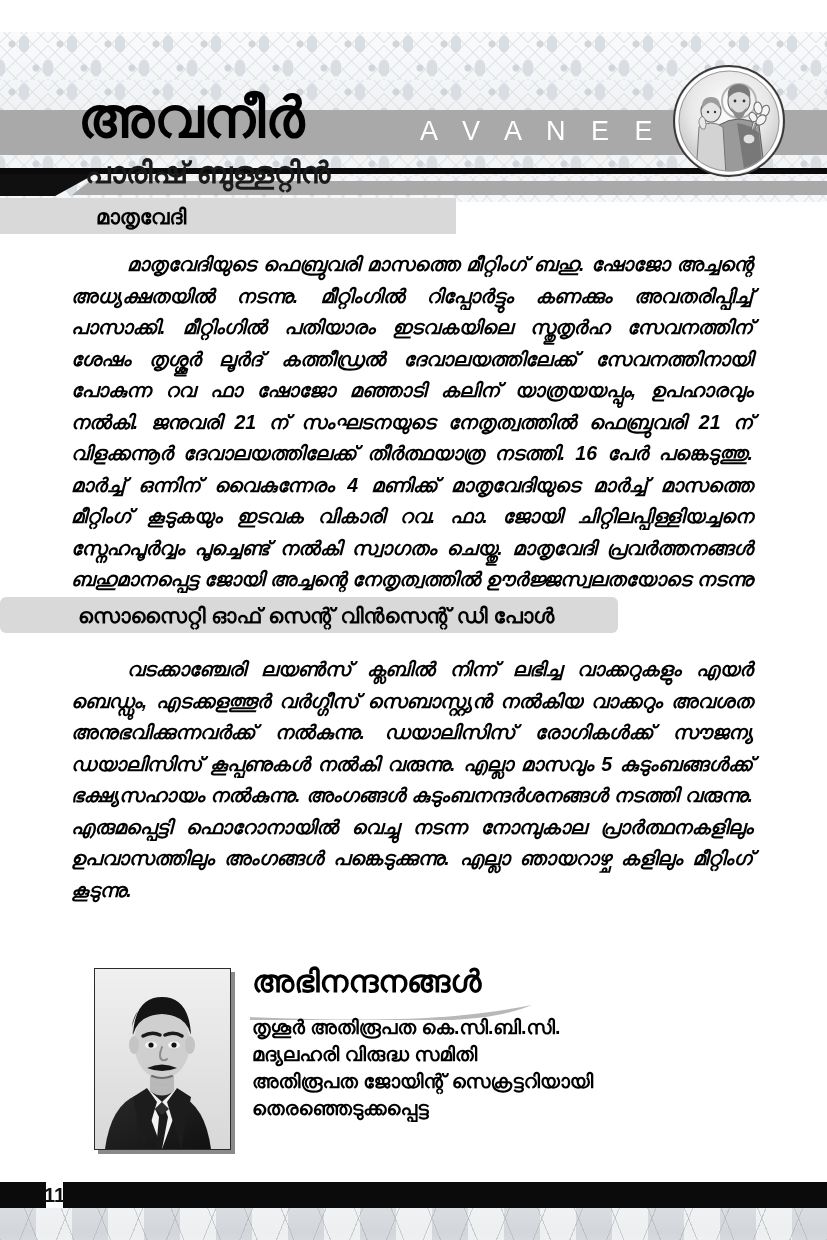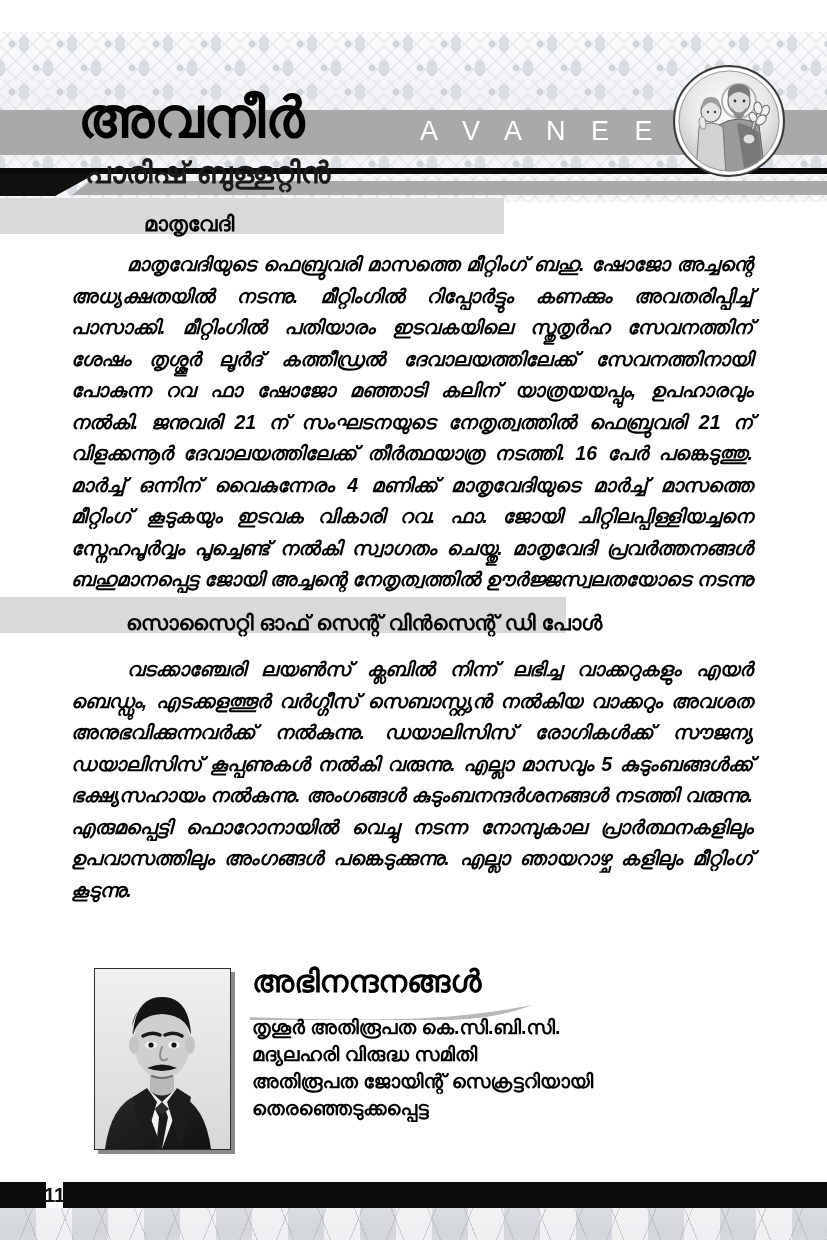--- a/index.html
+++ b/index.html
@@ -139,33 +139,32 @@
     clip-path: polygon(18px 0, 100% 0, 100% 100%, 0 100%);
   }
 
   
   .sec-head {
     position: absolute;
     left: 0;
     height: 36px;
     background: #d9d9d9;
     display: flex;
-    align-items: flex-end;
-    padding-left: 48px;
+    align-items: center;
   }
   .sec-head .sec-head-text {
     font-size: 21px;
     font-weight: 700;
     color: #000000;
     white-space: nowrap;
     padding-left: 96px;
     line-height: 1;
   }
   #sec-head-1 { top: 198px; width: 456px; }
-  #sec-head-2 { top: 597px; width: 518px; }
+  #sec-head-2 { top: 597px; width: 618px; border-radius: 6px; }
   #sec-head-2 .sec-head-text { padding-left: 78px; }
 
   
   .body-text {
     position: absolute;
     left: 62px;
     width: 700px;
     font-size: 19.5px;
     line-height: 31.5px;
     font-weight: 700;

